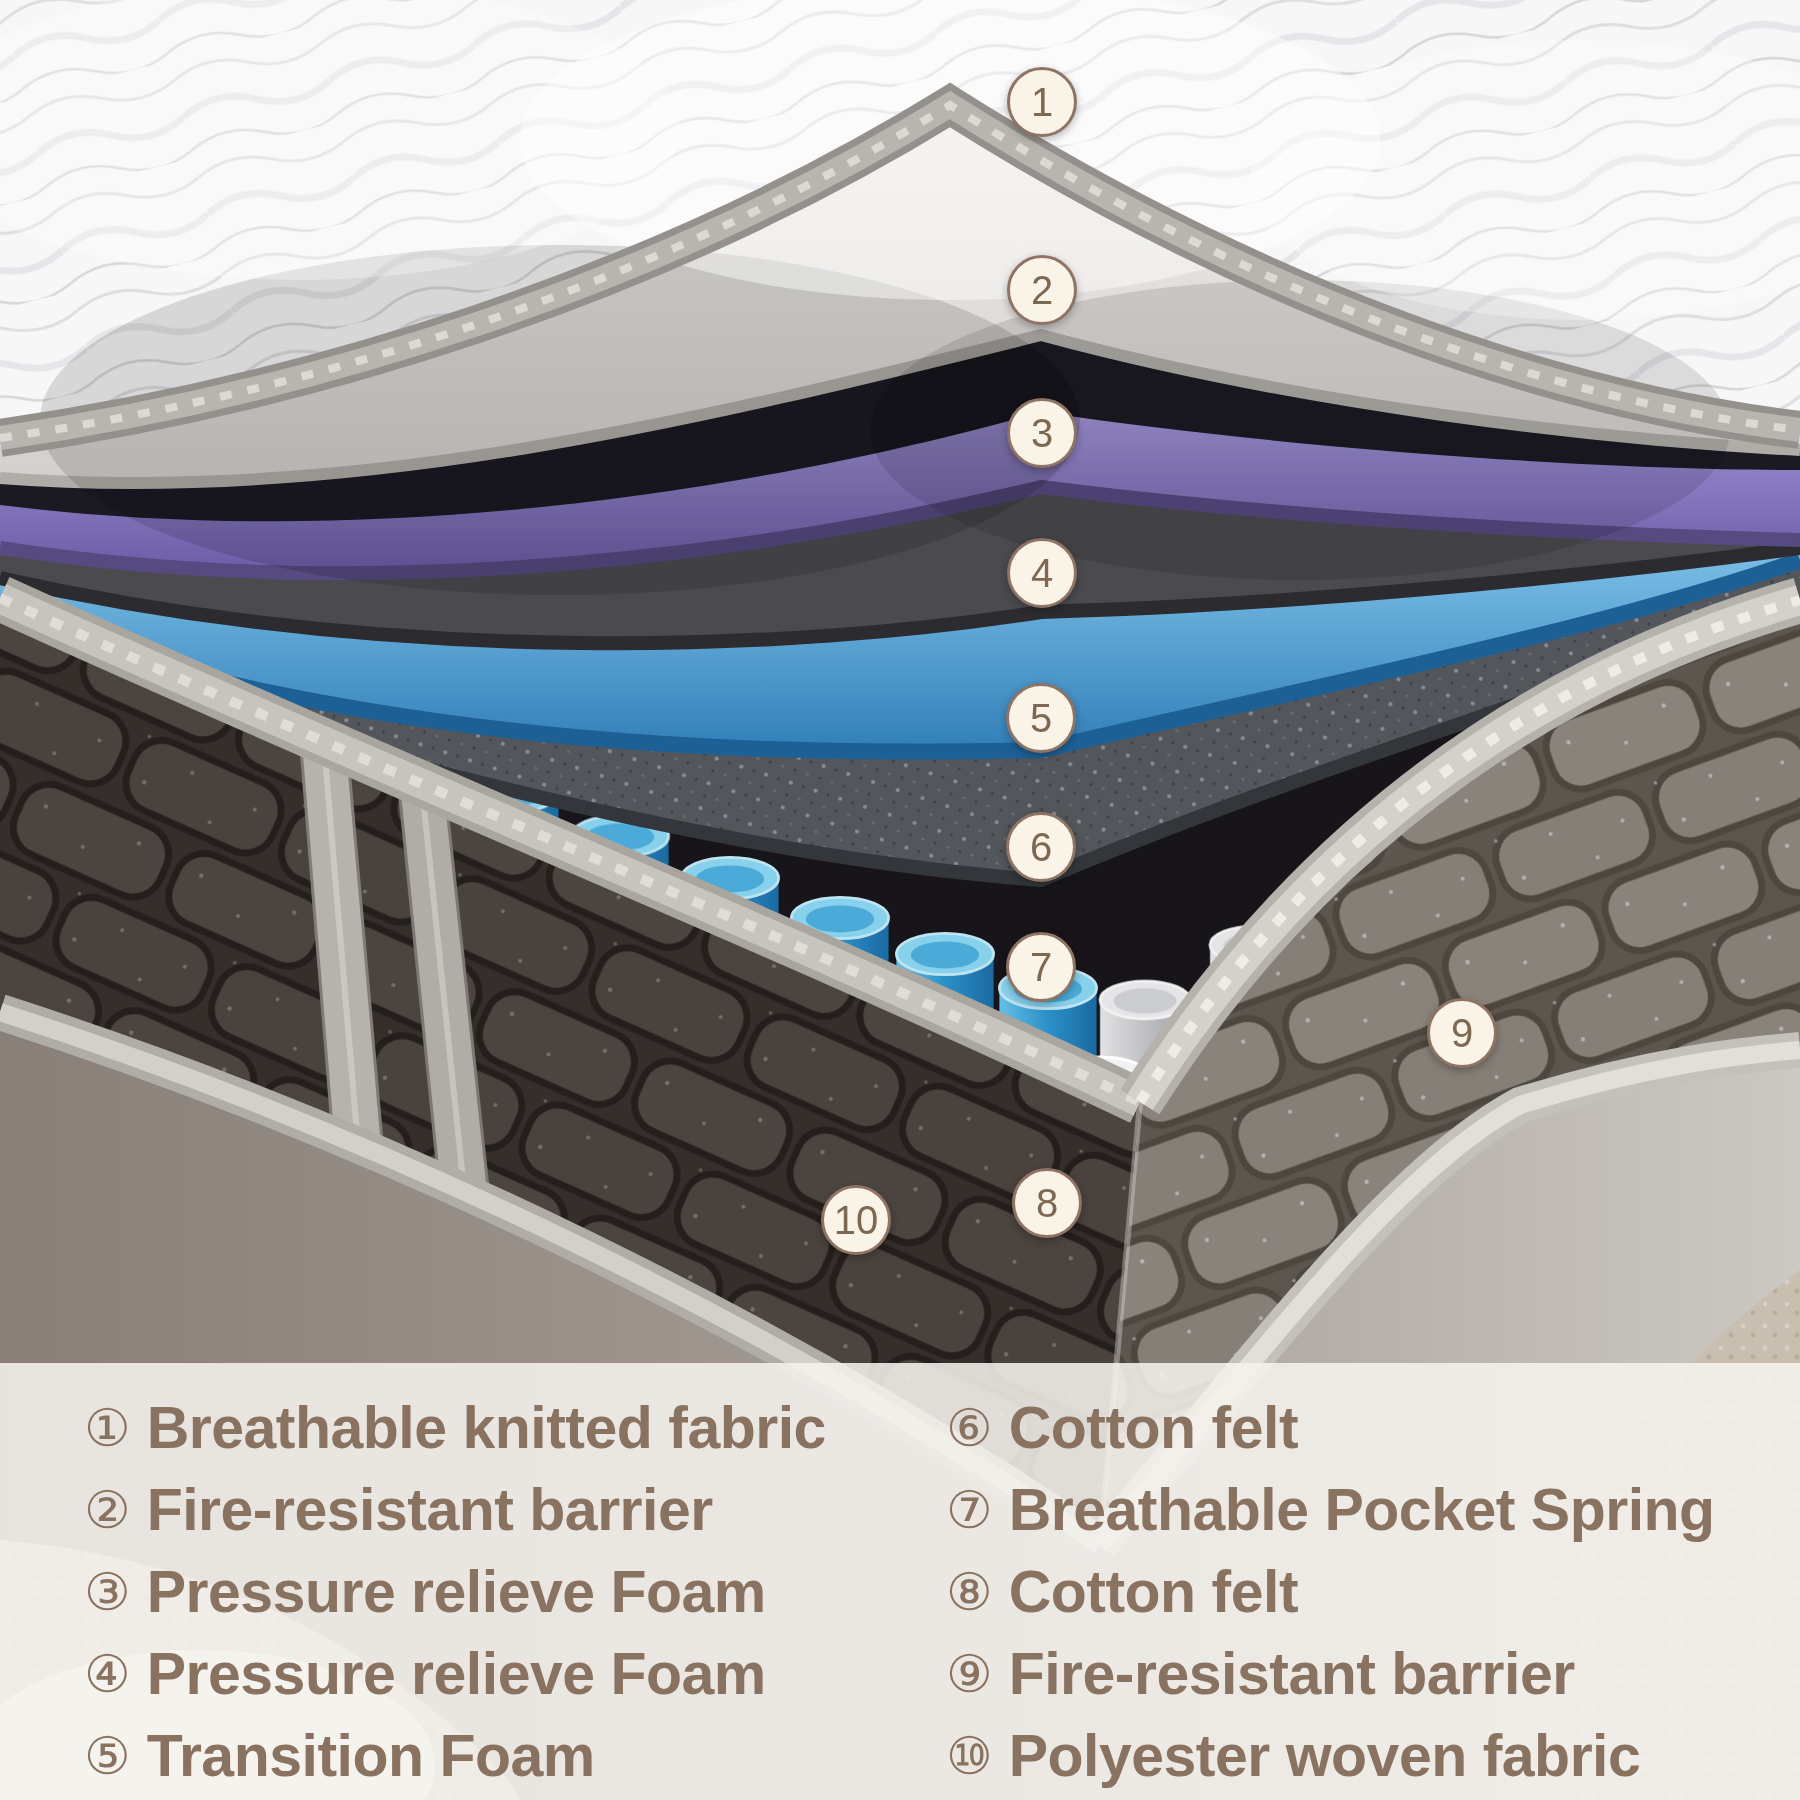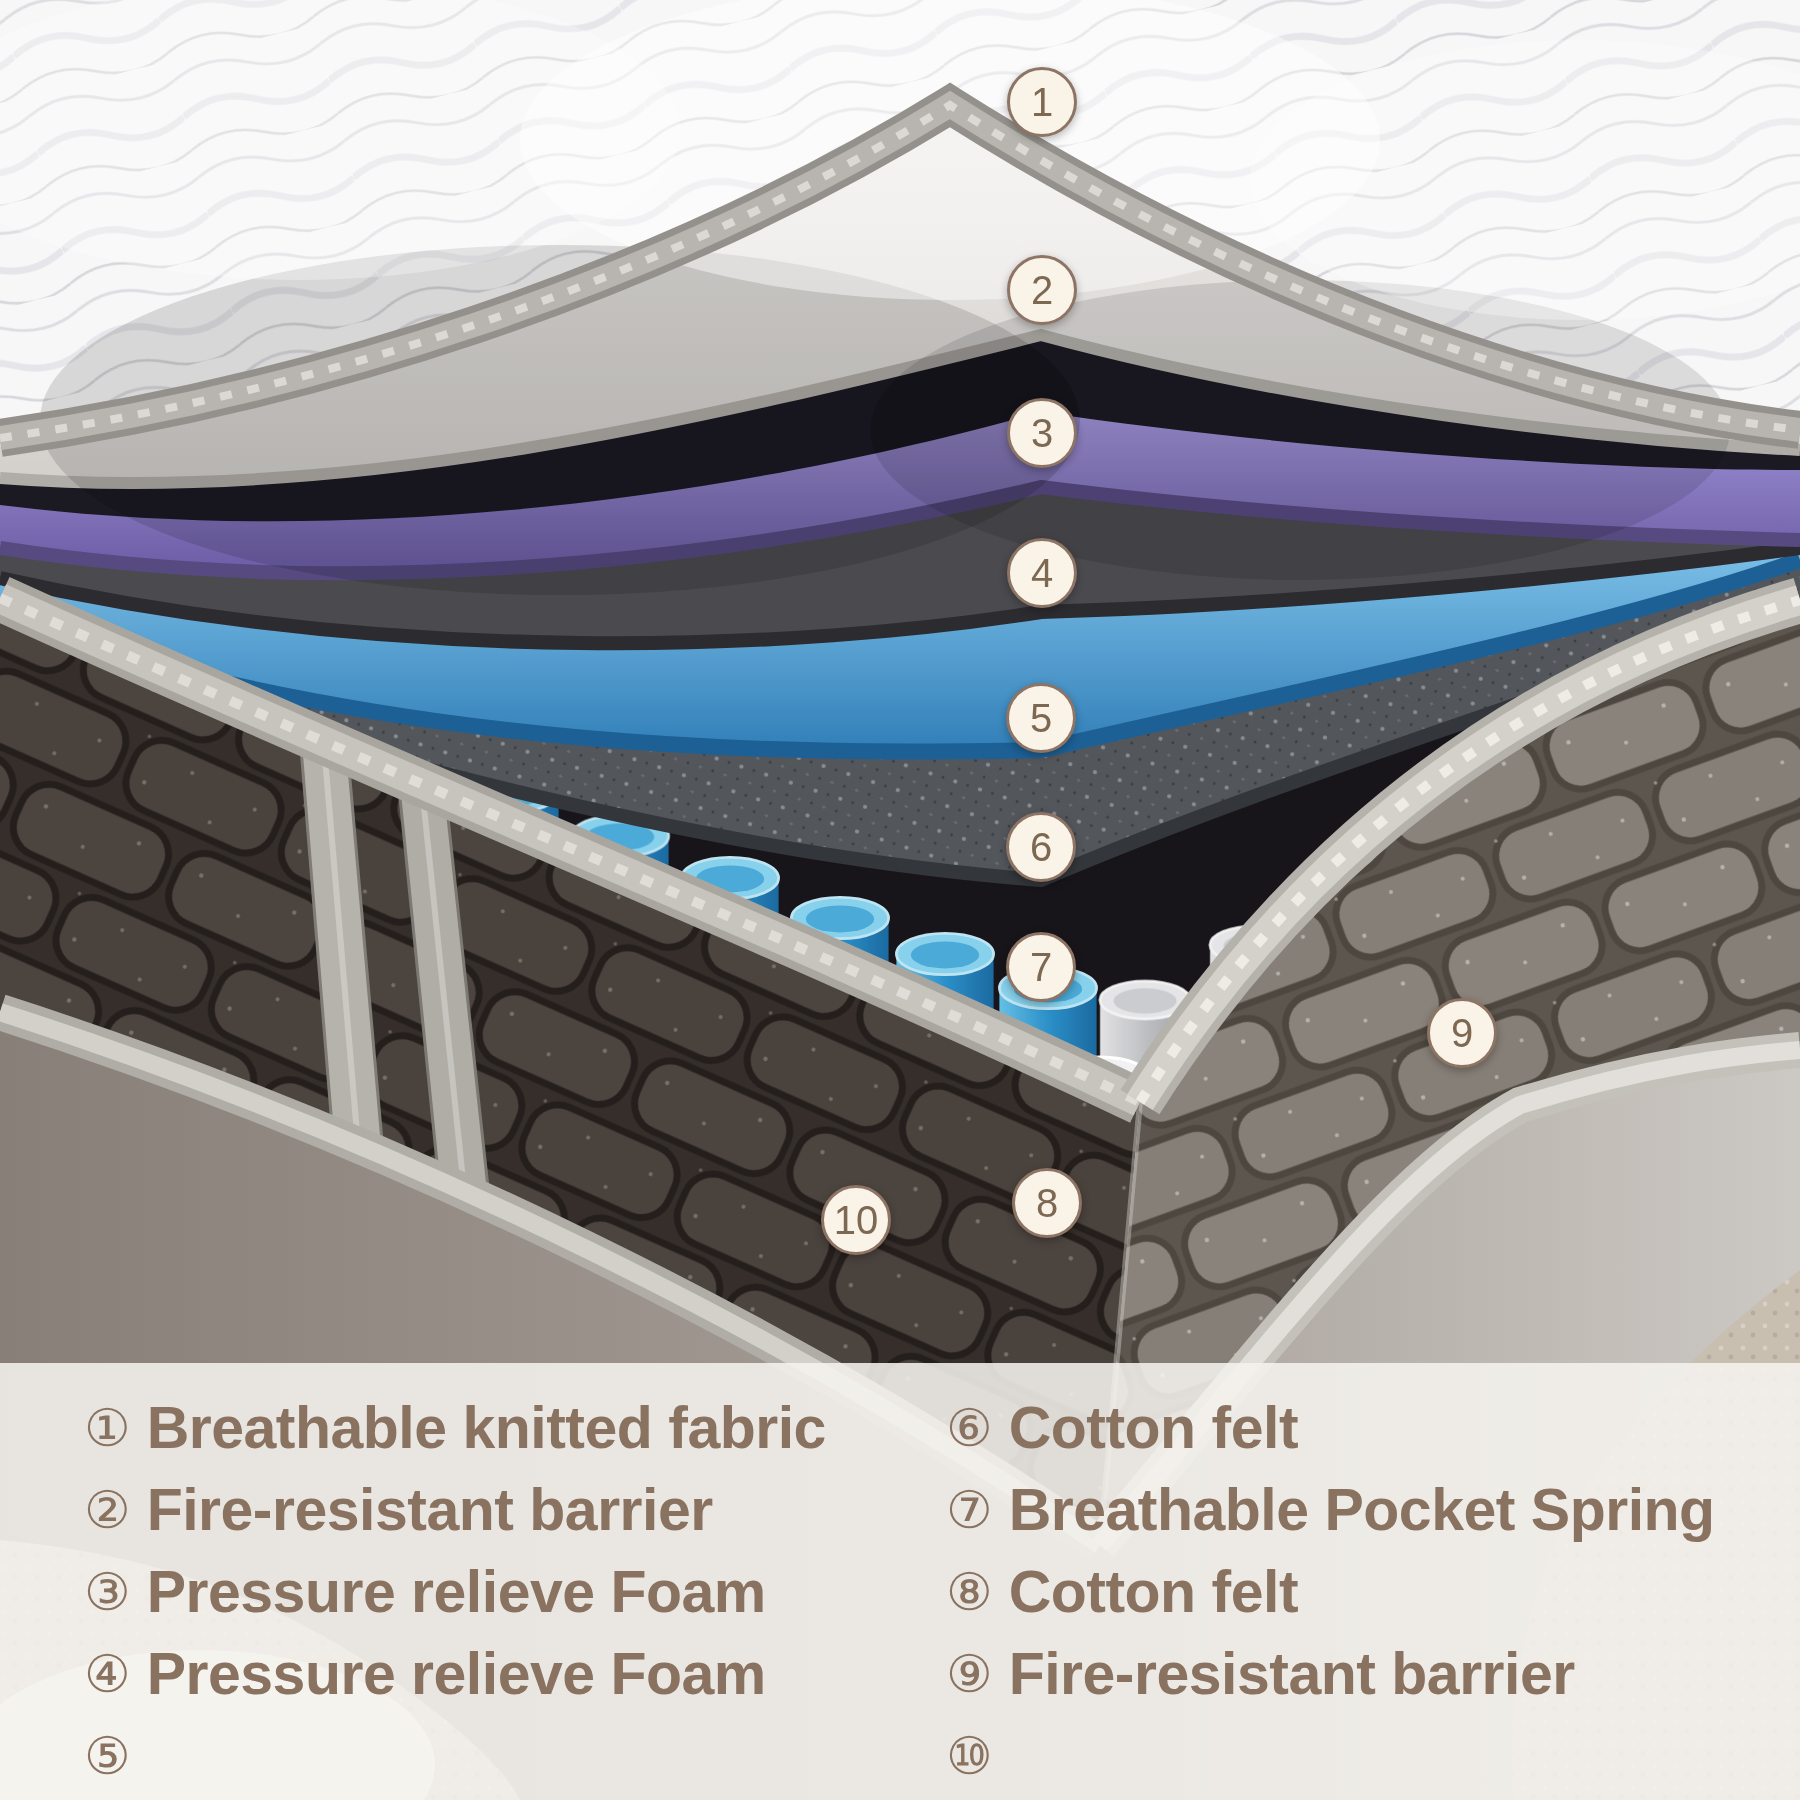--- a/index.html
+++ b/index.html
@@ -264,20 +264,21 @@
     <div class="lrow">
           <span class="lnum">③</span>
           <span class="llab">Pressure relieve Foam</span>
         </div>
     <div class="lrow">
           <span class="lnum">④</span>
           <span class="llab">Pressure relieve Foam</span>
         </div>
     <div class="lrow">
           <span class="lnum">⑤</span>
+          <span class="llab">Transition Foam</span>
         </div>
   </div>
   <div class="lcol right">
     <div class="lrow">
           <span class="lnum">⑥</span>
           <span class="llab">Cotton felt</span>
         </div>
     <div class="lrow">
           <span class="lnum">⑦</span>
           <span class="llab">Breathable Pocket Spring</span>
@@ -285,17 +286,18 @@
     <div class="lrow">
           <span class="lnum">⑧</span>
           <span class="llab">Cotton felt</span>
         </div>
     <div class="lrow">
           <span class="lnum">⑨</span>
           <span class="llab">Fire-resistant barrier</span>
         </div>
     <div class="lrow">
           <span class="lnum">⑩</span>
+          <span class="llab">Polyester woven fabric</span>
         </div>
   </div>
 </div>
 
 </div>
 
 </body></html>

